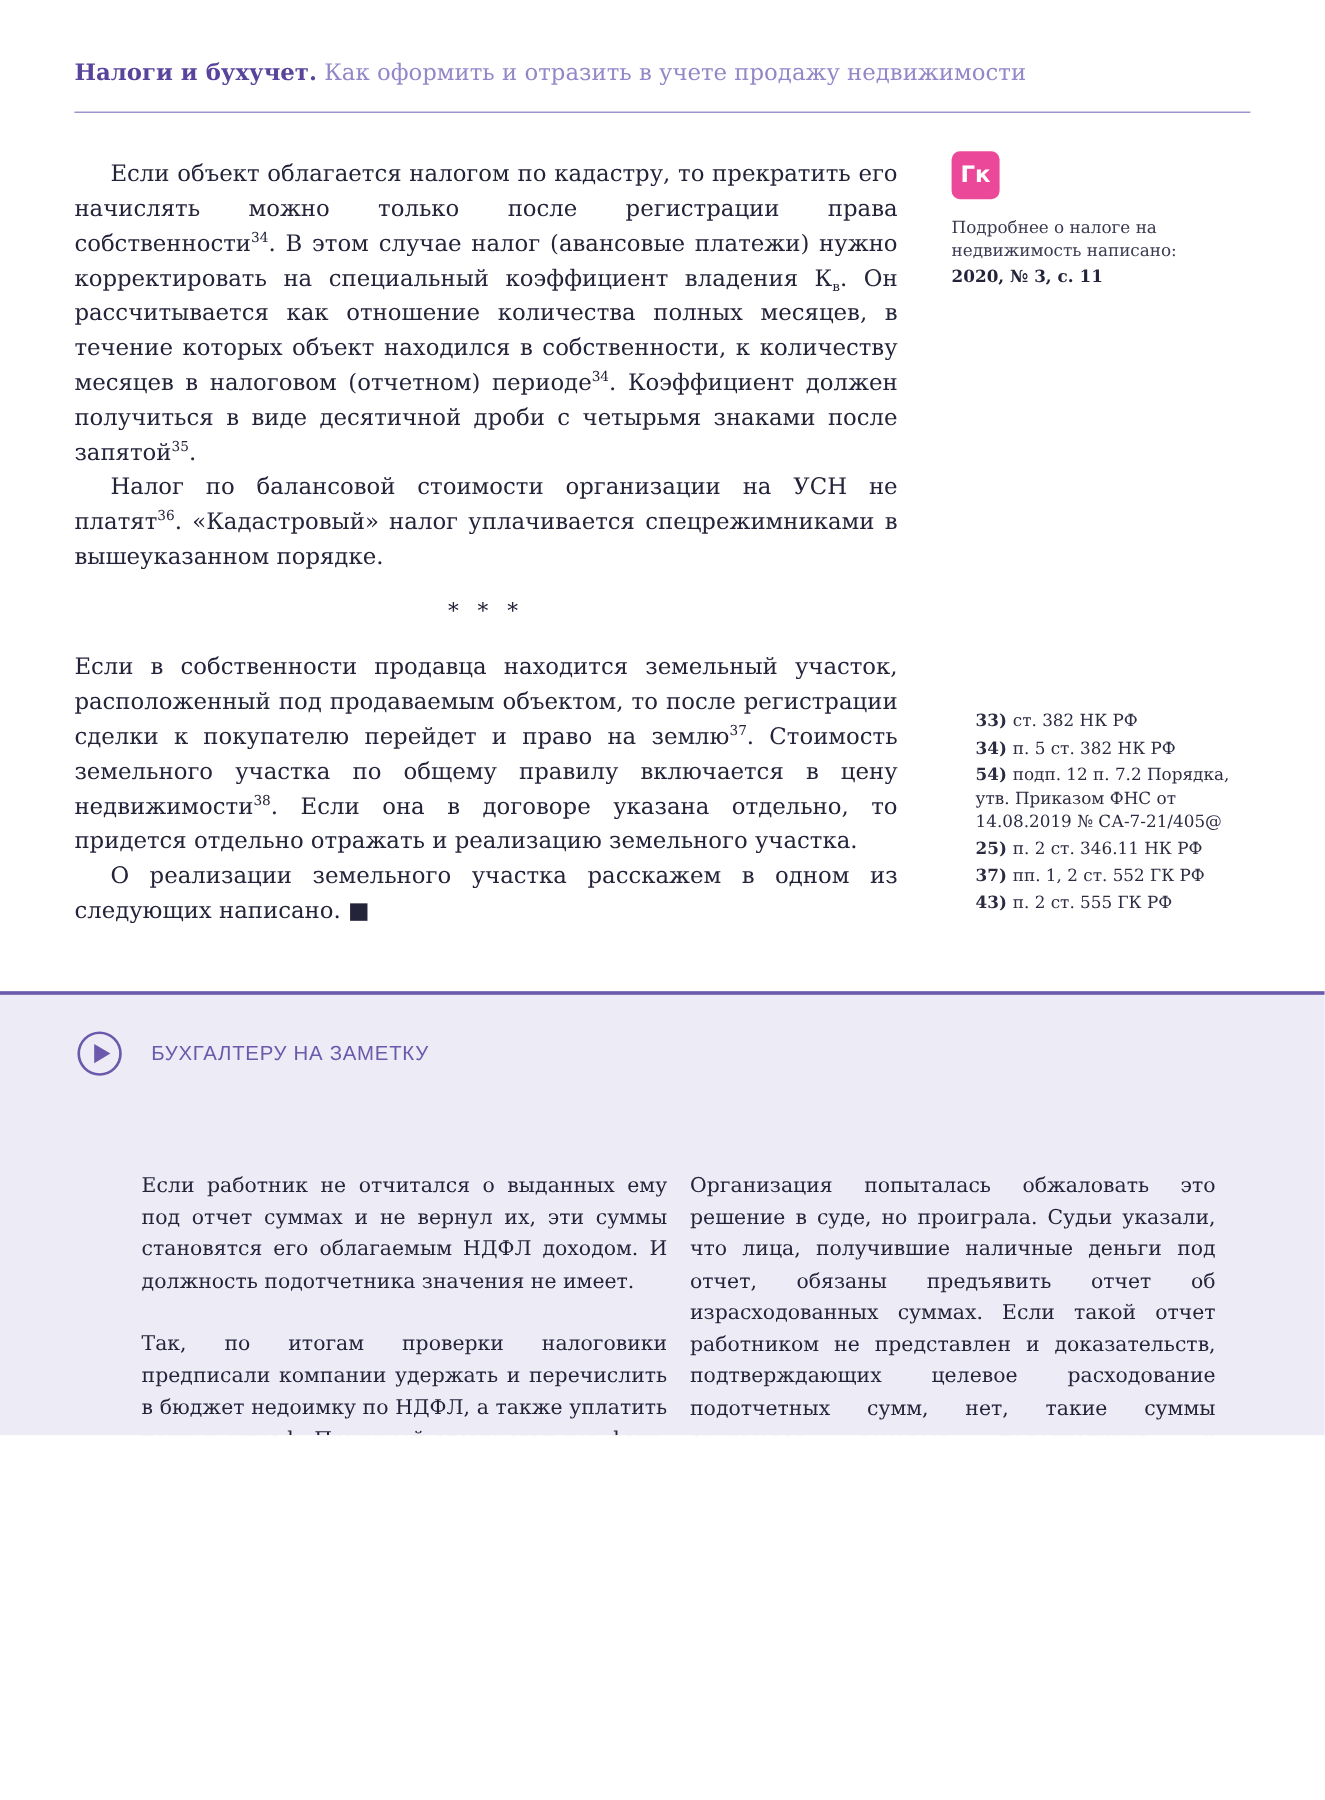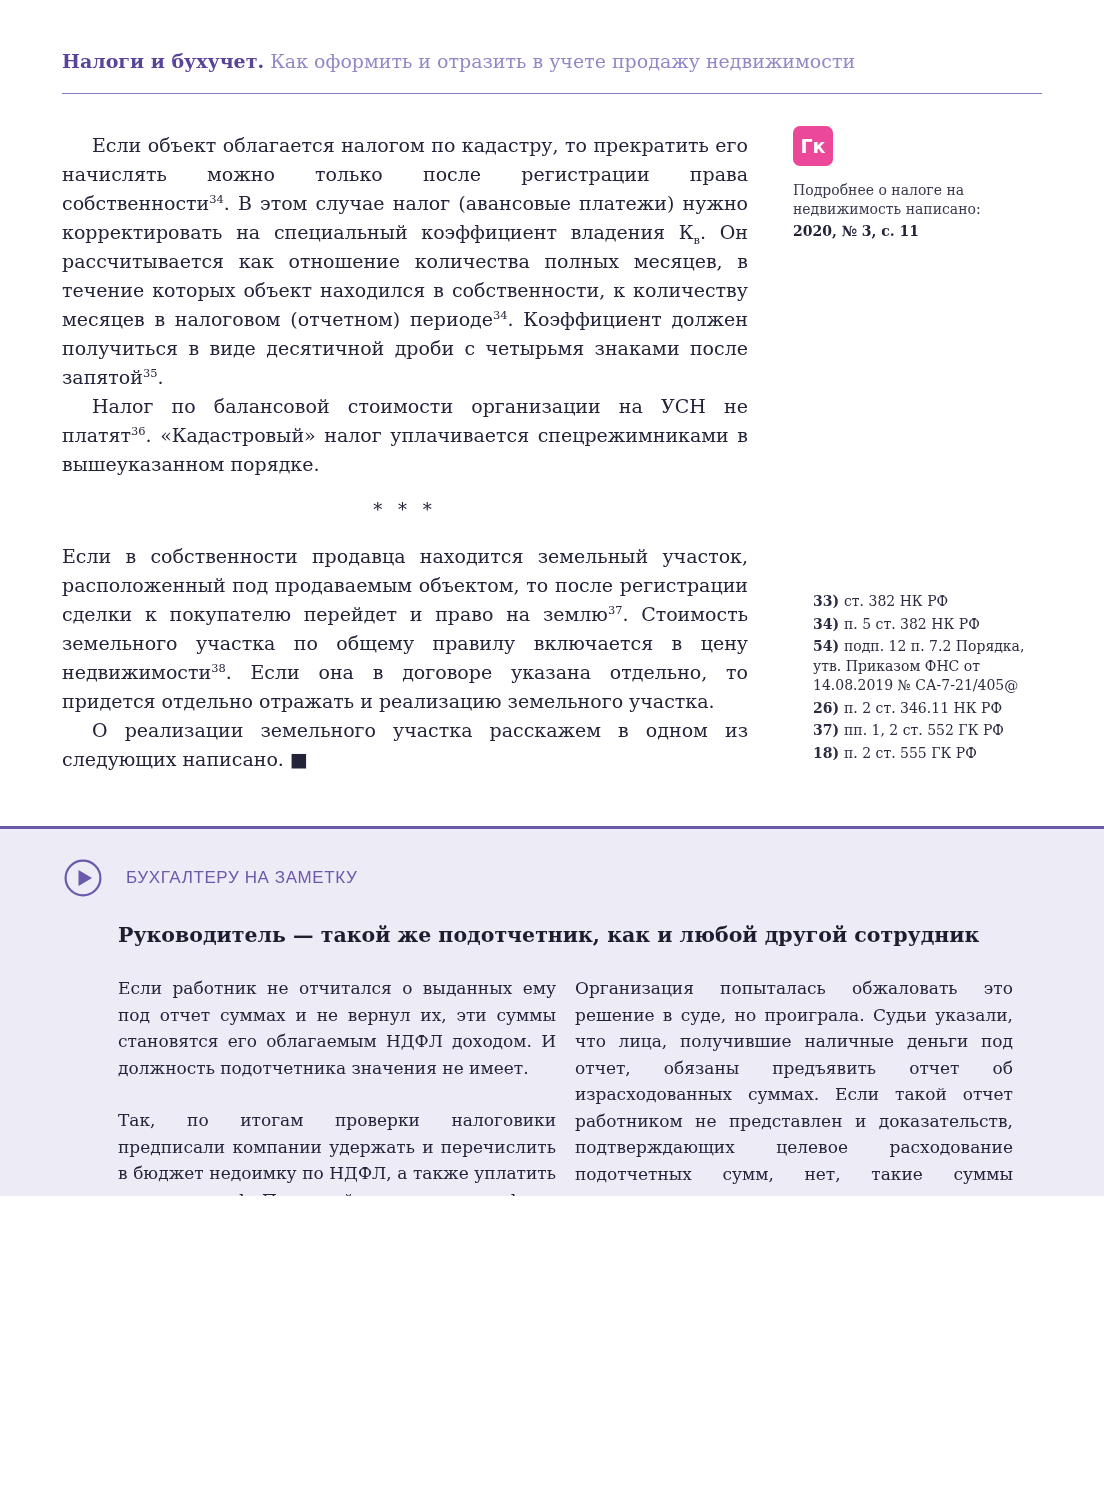--- a/index.html
+++ b/index.html
@@ -184,36 +184,35 @@
   <aside class="sidebar">
     <div class="gk-logo">Гк</div>
     <p class="ref-intro">Подробнее о налоге на недвижимость написано:</p>
     <p class="ref-issue">2020, № 3, с. 11</p>
   </aside>
 
   <div class="sidebar-footnotes">
       <p><b>33) </b>ст. 382 НК РФ</p>
       <p><b>34) </b>п. 5 ст. 382 НК РФ</p>
       <p><b>54) </b>подп. 12 п. 7.2 Порядка, утв. Приказом ФНС от 14.08.2019 № СА-7-21/405@</p>
-      <p><b>26) </b>п. 2 ст. 346.11 НК РФ</p>
+      <p><b>25) </b>п. 2 ст. 346.11 НК РФ</p>
       <p><b>37) </b>пп. 1, 2 ст. 552 ГК РФ</p>
-      <p><b>18) </b>п. 2 ст. 555 ГК РФ</p>
+      <p><b>43) </b>п. 2 ст. 555 ГК РФ</p>
     </div>
 
   <section class="note">
     <div class="note-head">
       <span class="play-icon">
         <svg width="38" height="38" viewBox="0 0 38 38" aria-hidden="true">
           <circle cx="19" cy="19" r="17.4" fill="none" stroke="#6b59ab" stroke-width="2.2"></circle>
           <polygon points="14.5,11 28,19 14.5,27" fill="#6b59ab"></polygon>
         </svg>
       </span>
       <span class="kicker">БУХГАЛТЕРУ НА ЗАМЕТКУ</span>
     </div>
-    <h2 class="note-title">Руководитель — такой же подотчетник, как и любой другой сотрудник</h2>
     <div class="note-cols">
       <div class="col">
           <p>Если работник не отчитался о выданных ему под отчет суммах и не вернул их, эти суммы становятся его облагаемым НДФЛ доходом. И должность подотчетника значения не имеет.</p>
           <p>Так, по итогам проверки налоговики предписали компании удержать и перечислить в бюджет недоимку по НДФЛ, а также уплатить пени и штраф. Причиной этому стал тот факт, что руководитель компании в течение 2 лет брал деньги под отчет, но документы, подтверждающие целевое использование подотчетных средств, не сдавал. Да и компания не смогла представить доказательства оприходования товарно-материальных ценностей, приобретенных на эти деньги.</p>
         </div>
       <div class="col">
         <div class="col-body">
             <p>Организация попыталась обжаловать это решение в суде, но проиграла. Судьи указали, что лица, получившие наличные деньги под отчет, обязаны предъявить отчет об израсходованных суммах. Если такой отчет работником не представлен и доказательств, подтверждающих целевое расходование подотчетных сумм, нет, такие суммы считаются доходом подотчетника и включаются в НДФЛ-базу по нему. Соответственно, организация как налоговый агент обязан исчислить, удержать и перечислить в бюджет НДФЛ с этих сумм<sup>1</sup>. ■</p>
           </div>
         <div class="note-footnote">

